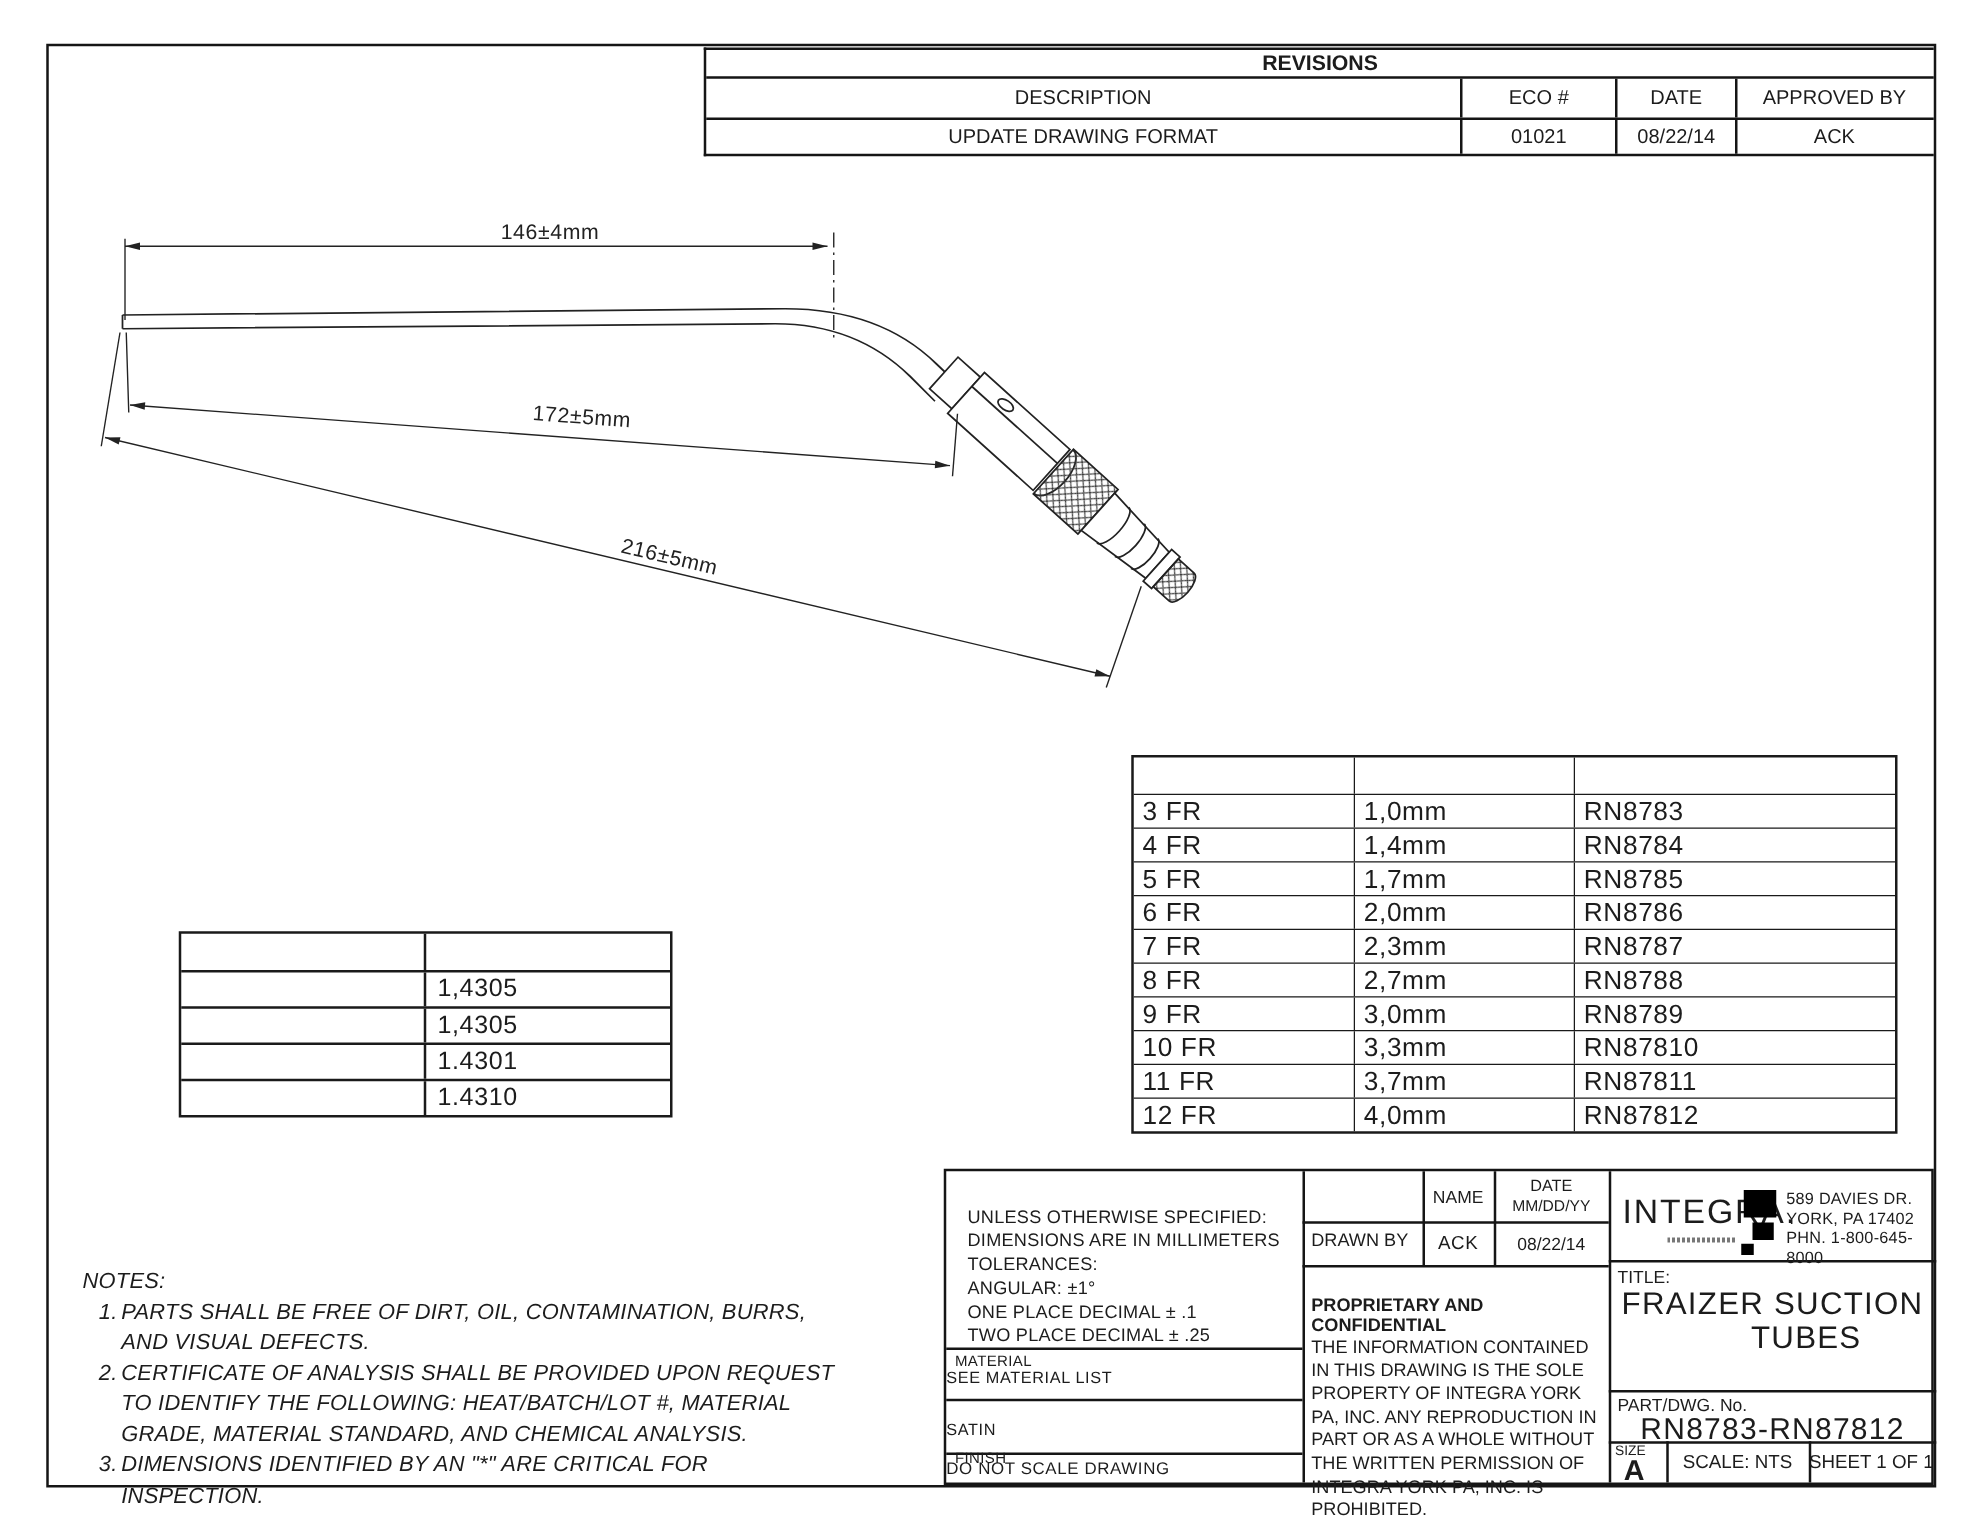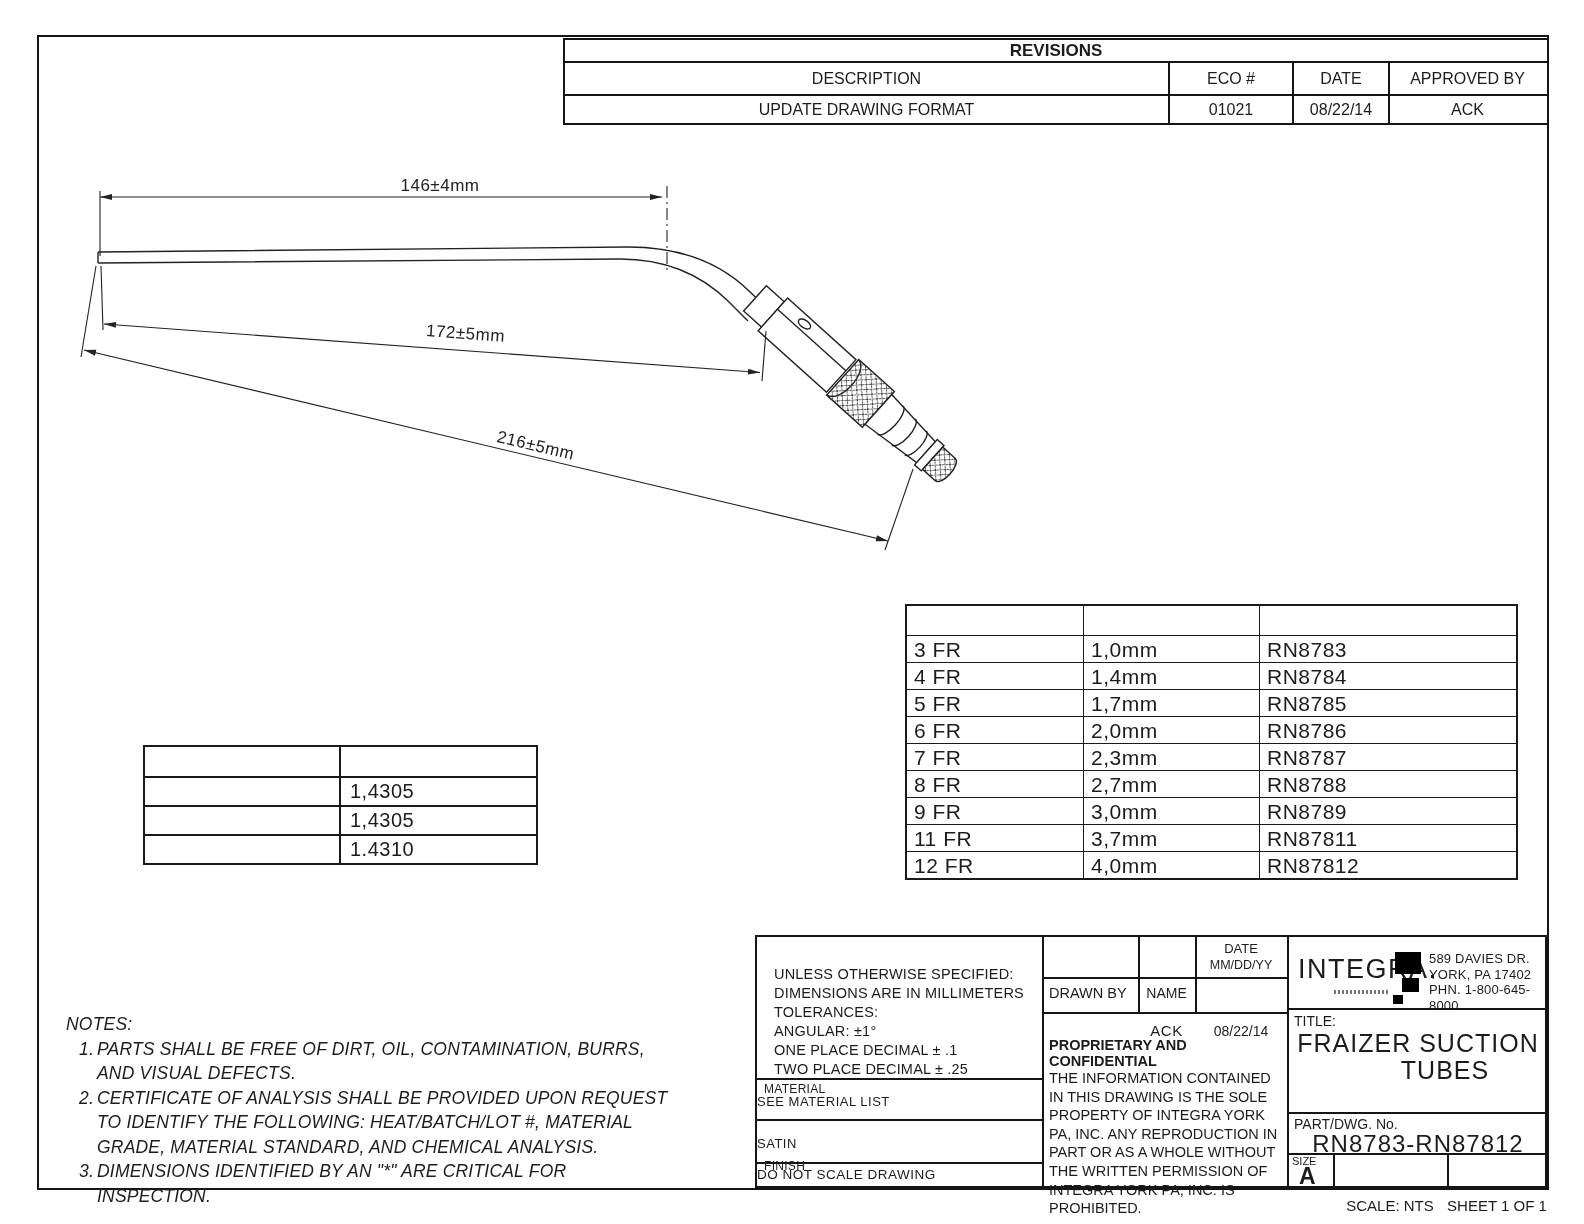--- a/index.html
+++ b/index.html
@@ -56,21 +56,21 @@
   .center-val{font-size:13px;letter-spacing:0.5px;}
   .prop-head{font-weight:bold;font-size:14.5px;}
   .prop-body{font-size:14.5px;line-height:18.6px;}
   .logo-text{font-size:27px;letter-spacing:1.5px;font-weight:500;}
   .logo-sq{position:absolute;background:#000;}
   .micro{position:absolute;height:4px;background:repeating-linear-gradient(90deg,#777 0 2px,#fff 2px 4px);}
   .addr{font-size:13px;line-height:15.5px;letter-spacing:0.2px;}
   .ttl-big{font-size:25px;letter-spacing:1px;text-align:center;}
   .part-val{font-size:24px;letter-spacing:1px;text-align:center;}
   .sz-a{font-size:23px;font-weight:bold;}
-  .cell-center{display:flex;align-items:center;justify-content:center;margin-top:36px;}
+  .cell-center{display:flex;align-items:center;justify-content:center;}
 </style>
 </head>
 <body>
 
 <div class="page">
 
   <div class="abs border-frame"></div>
 
   <svg class="abs drawing" viewBox="0 0 1584 1224">
     <defs>
@@ -191,20 +191,25 @@
       <div class="sc1">8 FR</div>
       <div class="sc2">2,7mm</div>
       <div class="sc3">RN8788</div>
     </div>
     <div class="size-row">
       <div class="sc1">9 FR</div>
       <div class="sc2">3,0mm</div>
       <div class="sc3">RN8789</div>
     </div>
     <div class="size-row">
+      <div class="sc1">10 FR</div>
+      <div class="sc2">3,3mm</div>
+      <div class="sc3">RN87810</div>
+    </div>
+    <div class="size-row">
       <div class="sc1">11 FR</div>
       <div class="sc2">3,7mm</div>
       <div class="sc3">RN87811</div>
     </div>
     <div class="size-row">
       <div class="sc1">12 FR</div>
       <div class="sc2">4,0mm</div>
       <div class="sc3">RN87812</div>
     </div>
   </div>
@@ -214,20 +219,24 @@
       <div class="mc1 mat-head"></div>
       <div class="mc2 mat-head"></div>
     </div>
     <div class="mat-row">
       <div class="mc1"></div>
       <div class="mc2">1,4305</div>
     </div>
     <div class="mat-row">
       <div class="mc1"></div>
       <div class="mc2">1,4305</div>
+    </div>
+    <div class="mat-row">
+      <div class="mc1"></div>
+      <div class="mc2">1.4301</div>
     </div>
     <div class="mat-row">
       <div class="mc1"></div>
       <div class="mc2">1.4310</div>
     </div>
   </div>
 
   <div class="abs notes">
     <div class="notes-heading">NOTES:</div>
     <div class="note-item">

